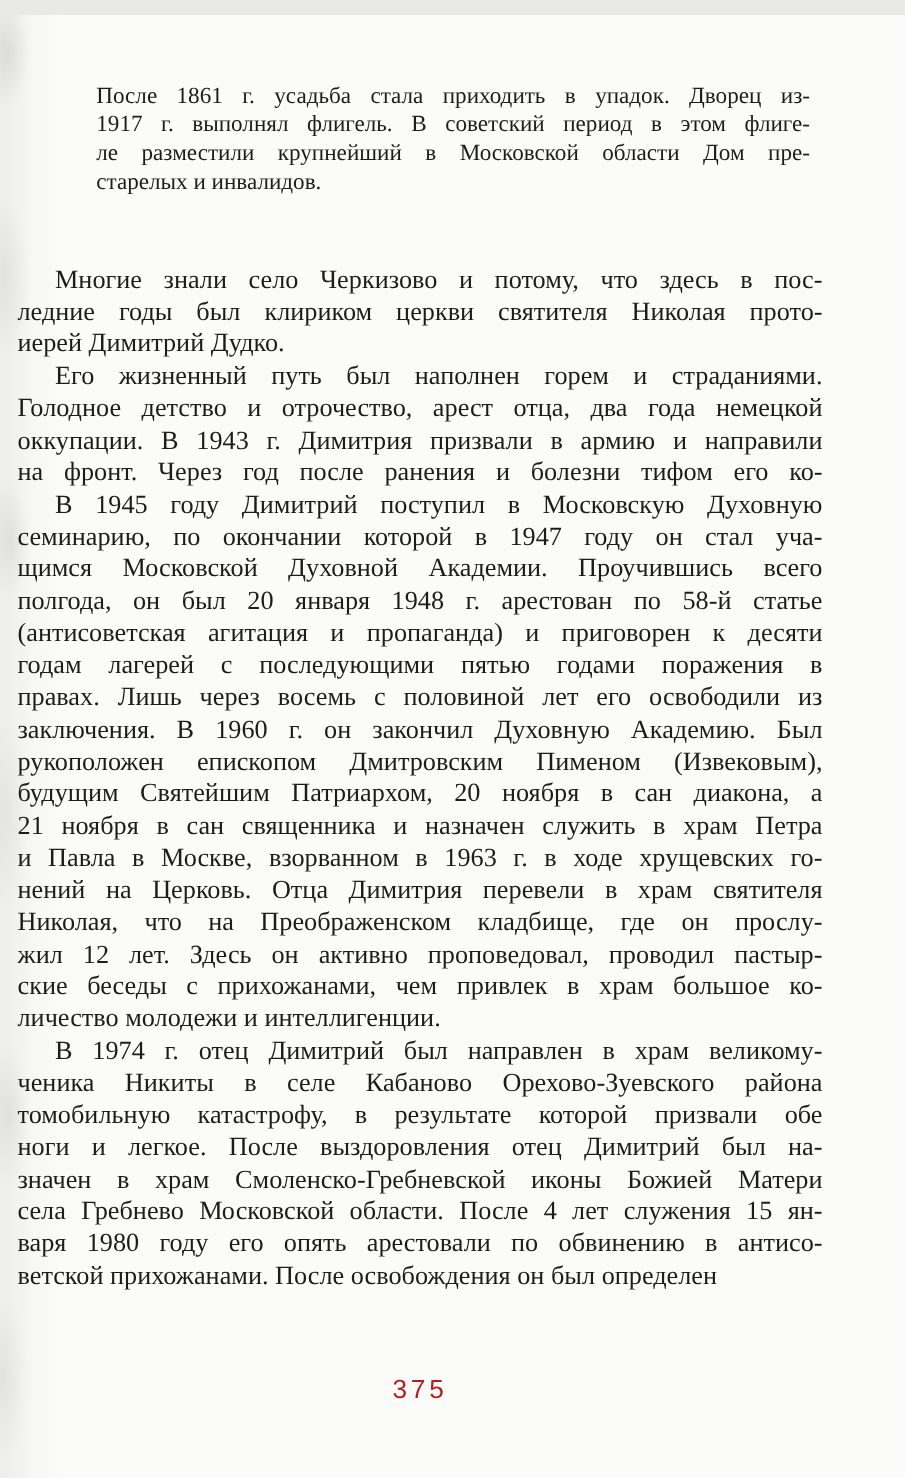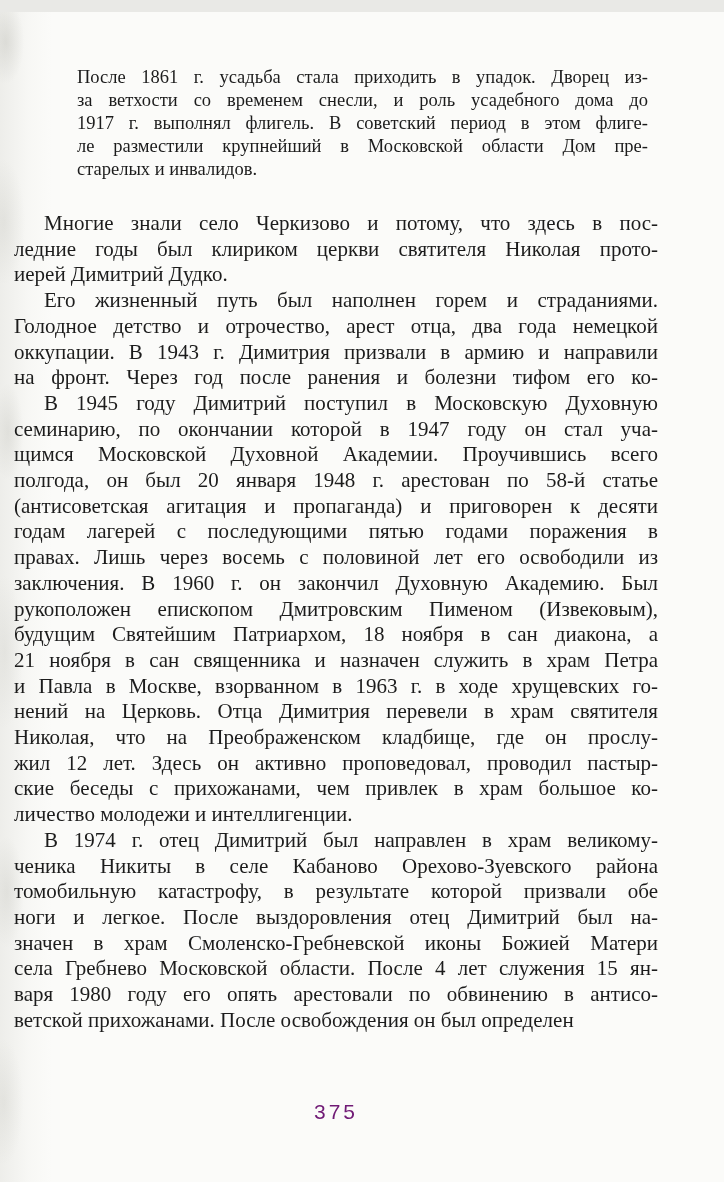--- a/index.html
+++ b/index.html
@@ -60,31 +60,30 @@
   .paragraph .line.first { text-indent: 30px; }
   .page-number {
     position: absolute;
     top: 1088px;
     left: 14px;
     width: 644px;
     text-align: center;
     font-family: "Liberation Sans", sans-serif;
     font-size: 21px;
     letter-spacing: 3px;
-    color: #701a75;
+    color: #b91c1c;
   }
 </style>
 </head>
 <body>
 
 <div class="page">
   <div class="scan-noise"></div>
   <div class="quote">
       <div class="line">После 1861 г. усадьба стала приходить в упадок. Дворец из-</div>
-      <div class="line">за ветхости со временем снесли, и роль усадебного дома до</div>
       <div class="line">1917 г. выполнял флигель. В советский период в этом флиге-</div>
       <div class="line">ле разместили крупнейший в Московской области Дом пре-</div>
       <div class="line last">старелых и инвалидов.</div>
     </div>
   <div class="body-text">
       <div class="paragraph">
         <div class="line first">Многие знали село Черкизово и потому, что здесь в пос-</div>
         <div class="line">ледние годы был клириком церкви святителя Николая прото-</div>
         <div class="line last">иерей Димитрий Дудко.</div>
       </div>
@@ -97,21 +96,21 @@
       <div class="paragraph">
         <div class="line first">В 1945 году Димитрий поступил в Московскую Духовную</div>
         <div class="line">семинарию, по окончании которой в 1947 году он стал уча-</div>
         <div class="line">щимся Московской Духовной Академии. Проучившись всего</div>
         <div class="line">полгода, он был 20 января 1948 г. арестован по 58-й статье</div>
         <div class="line">(антисоветская агитация и пропаганда) и приговорен к десяти</div>
         <div class="line">годам лагерей с последующими пятью годами поражения в</div>
         <div class="line">правах. Лишь через восемь с половиной лет его освободили из</div>
         <div class="line">заключения. В 1960 г. он закончил Духовную Академию. Был</div>
         <div class="line">рукоположен епископом Дмитровским Пименом (Извековым),</div>
-        <div class="line">будущим Святейшим Патриархом, 18 ноября в сан диакона, а</div>
+        <div class="line">будущим Святейшим Патриархом, 20 ноября в сан диакона, а</div>
         <div class="line">21 ноября в сан священника и назначен служить в храм Петра</div>
         <div class="line">и Павла в Москве, взорванном в 1963 г. в ходе хрущевских го-</div>
         <div class="line">нений на Церковь. Отца Димитрия перевели в храм святителя</div>
         <div class="line">Николая, что на Преображенском кладбище, где он прослу-</div>
         <div class="line">жил 12 лет. Здесь он активно проповедовал, проводил пастыр-</div>
         <div class="line">ские беседы с прихожанами, чем привлек в храм большое ко-</div>
         <div class="line last">личество молодежи и интеллигенции.</div>
       </div>
       <div class="paragraph">
         <div class="line first">В 1974 г. отец Димитрий был направлен в храм великому-</div>

